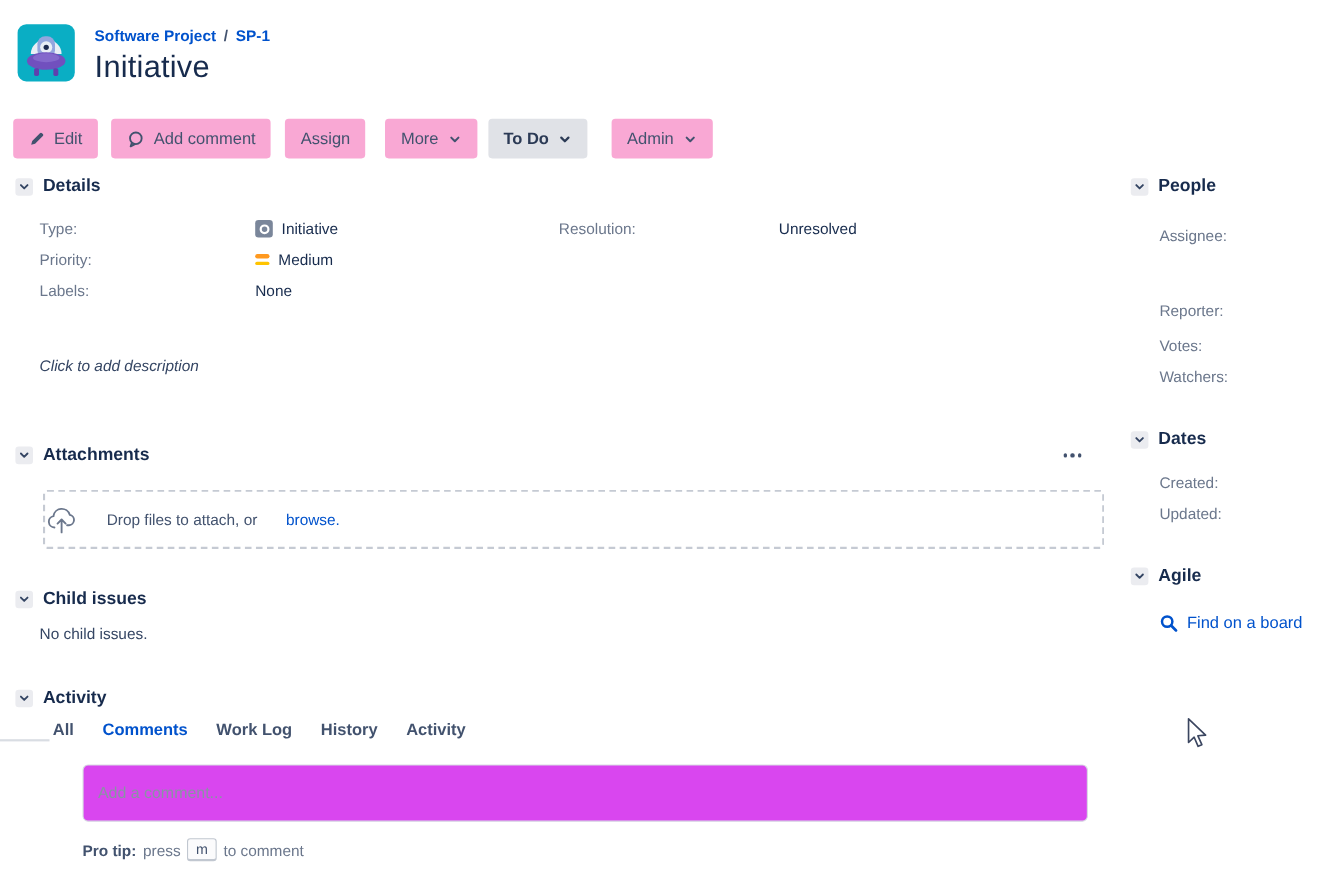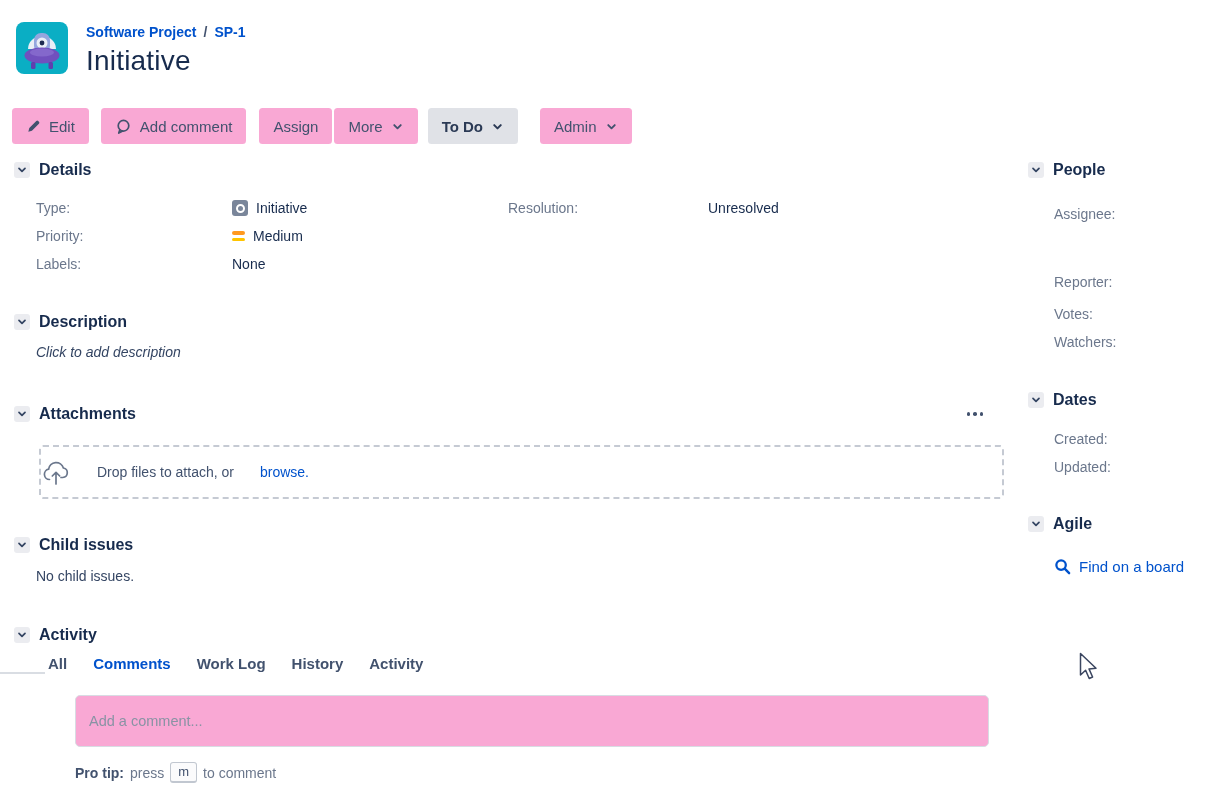--- a/index.html
+++ b/index.html
@@ -21,21 +21,21 @@
 
   
   #toolbar { left:12px; top:108px; display:flex; align-items:center; }
   .btn {
     height:36px; background:#f9a8d4; border-radius:3.5px;
     display:flex; align-items:center; gap:8px; padding:0 14px;
     color:#42526E; font-size:15px; font-weight:500; cursor:pointer; white-space:nowrap;
   }
   .btn svg { flex:none; }
   .ml12 { margin-left:12px; } .ml13 { margin-left:13px; } .ml10 { margin-left:10px; } .ml22 { margin-left:22px; }
-  .btn-group { display:flex; gap:2px; }
+  .btn-group { display:flex; gap:18px; }
   .btn-status { background:#E0E2E7; font-weight:700; color:#2B3A55; }
 
   
   .sec-head { display:flex; align-items:center; gap:9px; }
   .collapse-box { width:16px; height:16px; border-radius:3px; background:#EBECF0;
     display:flex; align-items:center; justify-content:center; cursor:pointer; flex:none; }
   h2 { font-size:16px; font-weight:700; color:#172B4D; line-height:20px; }
 
   #details { left:14px; top:160px; width:975px; }
   .details-grid { margin-top:14px; padding-left:22px; display:flex; }
@@ -68,21 +68,21 @@
 
   #activity { left:14px; top:625px; width:975px; }
   .tabs { margin:10px 0 0 34px; display:flex; gap:26px; font-size:15px; color:#42526E;font-weight:bold; }
   .tab { cursor:pointer; white-space:nowrap; }
   .tab-active { color:#0052CC; }
   #tab-strip-left { left:0; top:672px; width:45px; height:2px; background:#D9DDE3; }
 
   
   #footer { left:0; top:678px; width:1213px; height:118px; background:#fff; z-index:5; }
   .comment-box { position:absolute; left:75px; top:17px; width:914px; height:52px;
-    border:1px solid #D8DCE3; border-radius:5px; background:#f9a8d4;
+    border:1px solid #D8DCE3; border-radius:5px; background:#d946ef;
     display:flex; align-items:center; padding:10px 13px; }
   .comment-box input { border:none; outline:none; width:100%; font:inherit; font-size:14.5px; color:#172B4D; background:transparent; }
   .comment-box input::placeholder { color:#8993A4; opacity:1; }
   .pro-tip { position:absolute; left:75px; top:84px; display:flex; align-items:center; gap:6px;
     color:#6B778C; font-size:14px; }
   .pro-tip b { color:#42526E; font-weight:700; }
   .keycap { border:1px solid #C1C7D0; border-bottom-width:2px; border-radius:3px;
     background:#FBFBFC; color:#42526E; font-size:13px; padding:0 7px; height:21px; line-height:18px; }
 
   
@@ -201,28 +201,20 @@
         <span class="field-label">Resolution:</span>
         <span class="field-value">
           <span>Unresolved</span>
         </span>
       </div>
     </div>
   </div>
 </div>
 
 <div id="description" class="abs">
-  <div class="sec-head">
-    <span class="collapse-box">
-      <svg width="12" height="12" viewBox="0 0 14 14">
-        <polyline points="3.5,5 7,8.5 10.5,5" fill="none" stroke="#344563" stroke-width="2" stroke-linecap="round" stroke-linejoin="round"></polyline>
-      </svg>
-    </span>
-    <h2>Description</h2>
-  </div>
   <div class="desc-placeholder">Click to add description</div>
 </div>
 
 <div id="attachments" class="abs">
   <div class="sec-head">
     <span class="collapse-box">
       <svg width="12" height="12" viewBox="0 0 14 14">
         <polyline points="3.5,5 7,8.5 10.5,5" fill="none" stroke="#344563" stroke-width="2" stroke-linecap="round" stroke-linejoin="round"></polyline>
       </svg>
     </span>

